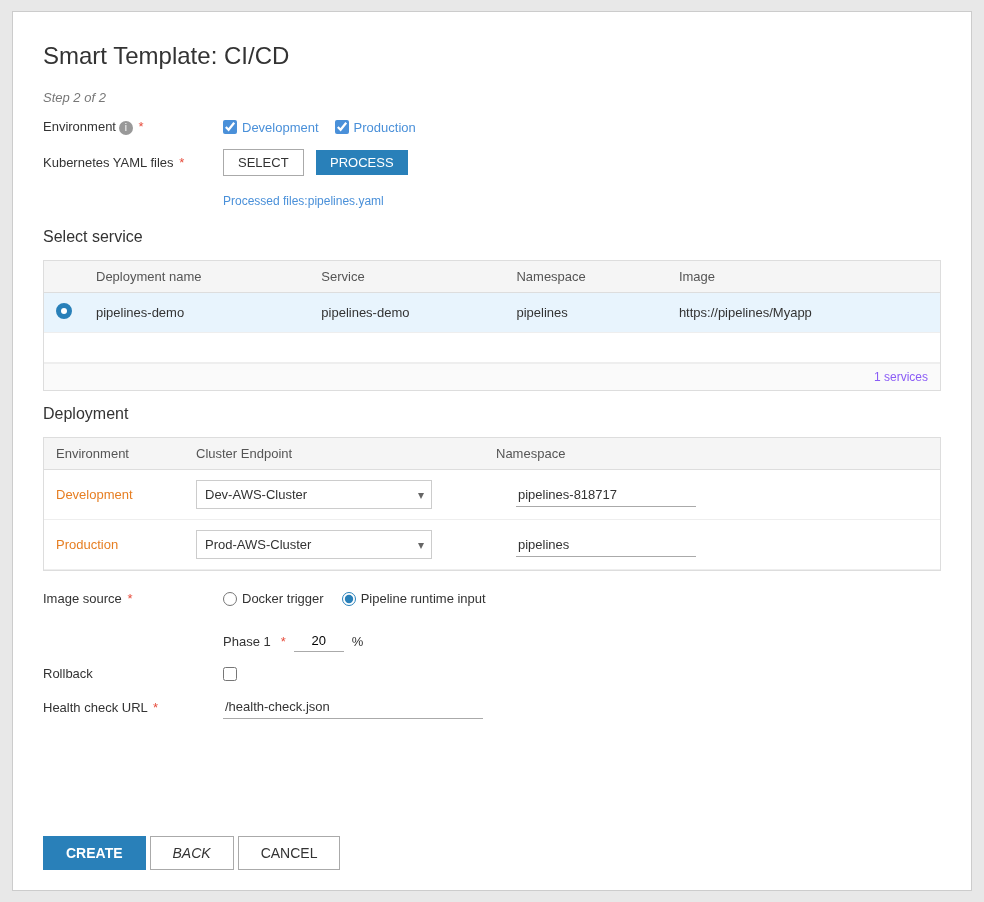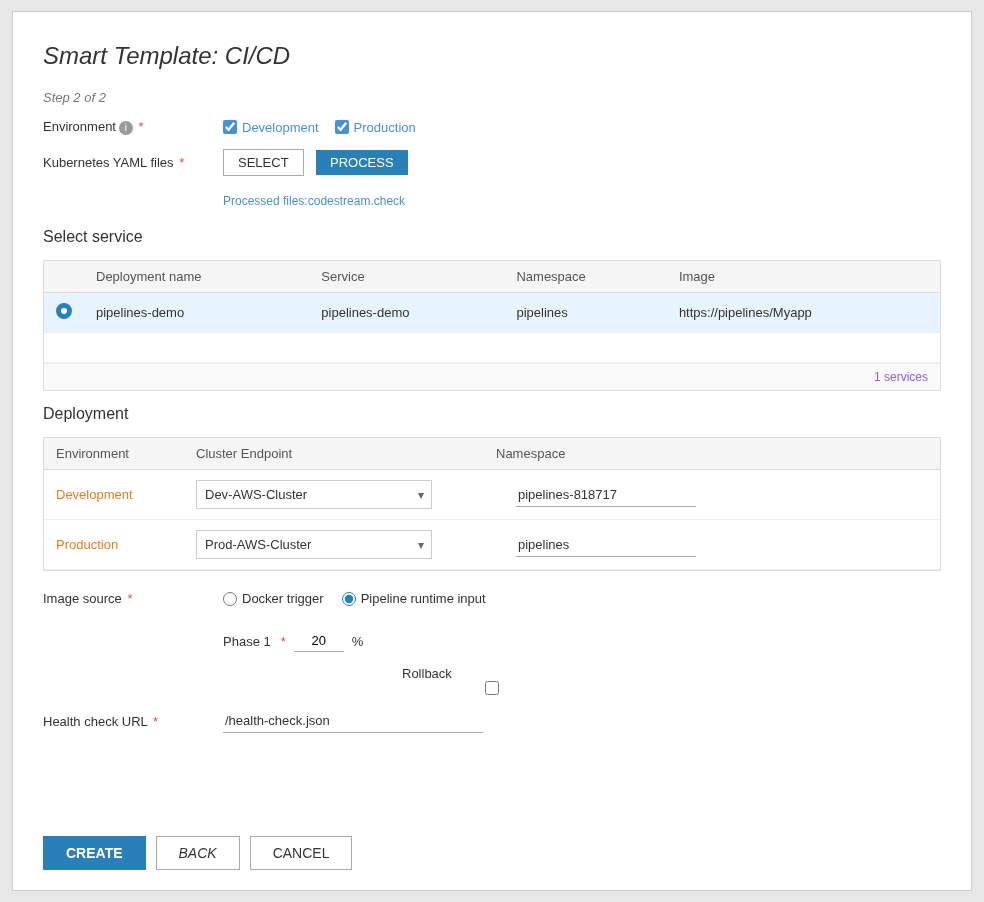--- a/index.html
+++ b/index.html
@@ -20,21 +20,20 @@
       padding: 30px 30px 20px 30px;
       position: relative;
       display: flex;
       flex-direction: column;
     }
     .page-title {
       font-size: 24px;
       font-weight: 400;
       color: #333;
       margin-bottom: 20px;
-      font-style: italic;
     }
     .step-label {
       font-size: 13px;
       color: #777;
       font-style: italic;
       margin-bottom: 14px;
     }
     .form-row {
       display: flex;
       align-items: center;
@@ -275,21 +274,21 @@
       border-bottom: 1px solid #aaa;
       width: 260px;
       padding: 4px 2px;
       font-size: 13px;
       outline: none;
       color: #333;
     }
     .footer-buttons {
       display: flex;
       align-items: center;
-      gap: 10px;
+      gap: 4px;
       margin-top: auto;
       padding-top: 20px;
     }
     .btn-create {
       background: #2980b9;
       color: #fff;
       border: 1px solid #2980b9;
       padding: 8px 22px;
       font-size: 14px;
       font-weight: bold;
@@ -341,21 +340,21 @@
 
   <div class="form-row">
     <div class="form-label">
       <span>Kubernetes YAML files</span> <span class="required-star">*</span>
     </div>
     <div>
       <button class="btn-select">SELECT</button>
       <button class="btn-process">PROCESS</button>
     </div>
   </div>
-  <div class="processed-text">Processed files:codestream.check</div>
+  <div class="processed-text">Processed files:pipelines.yaml</div>
 
   <div class="section-title" style="margin-top:20px;">Select service</div>
 
   <div class="table-wrapper">
     <table class="data-table">
       <thead>
         <tr>
           <th style="width:40px;"></th>
           <th>Deployment name</th>
           <th>Service</th>
@@ -437,21 +436,21 @@
     </div>
   </div>
 
   <div class="phase-row">
     <span>Phase 1</span>
     <span class="required-star">*</span>
     <input class="phase-input" type="text" value="20" style="">
     <span>%</span>
   </div>
 
-  <div class="form-row" style="margin-top:14px;flex-direction:column;">
+  <div class="form-row" style="margin-top:14px;">
     <div class="form-label">Rollback</div>
     <input type="checkbox" class="rollback-checkbox" style="">
   </div>
 
   <div class="form-row">
     <div class="form-label">
       <span>Health check URL</span> <span class="required-star">*</span>
     </div>
     <input class="health-input" type="text" value="/health-check.json" style="">
   </div>

